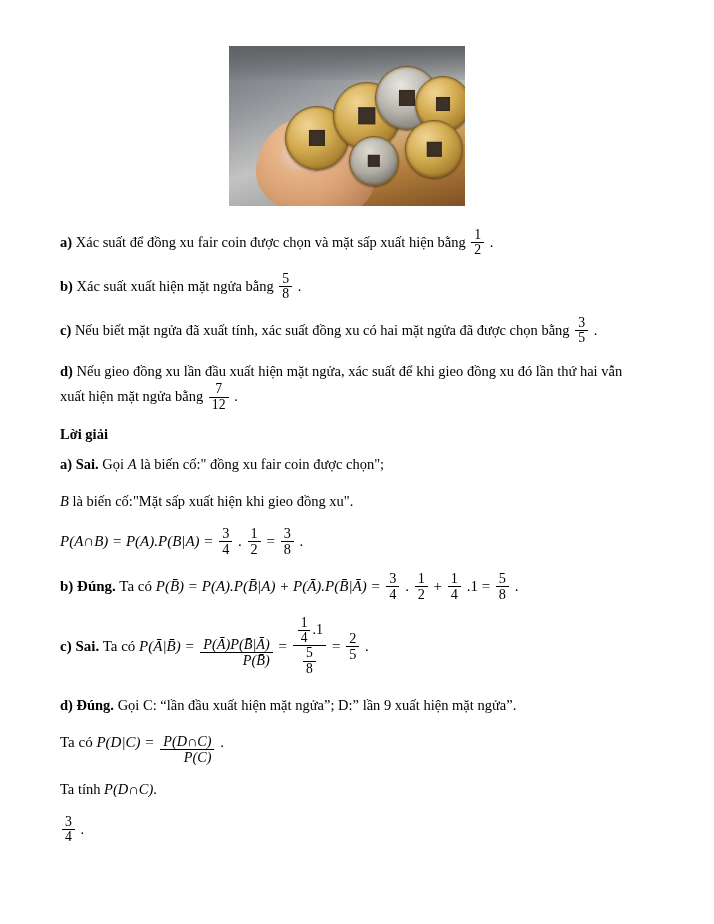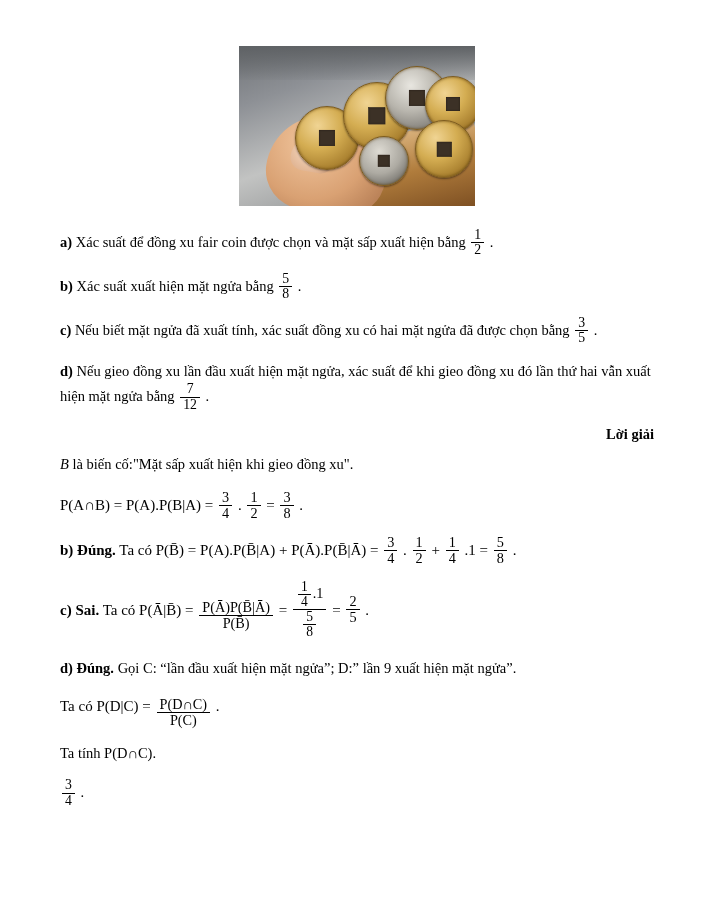--- a/index.html
+++ b/index.html
@@ -12,21 +12,21 @@
     height: 924px;
     font-family: "Liberation Serif", serif;
     color: #000000;
     position: relative;
     overflow: hidden;
   }
   .page {
     width: 714px;
     height: 924px;
     box-sizing: border-box;
-    padding: 40px 60px 0 60px;
+    padding: 40px 80px 0 60px;
     position: relative;
   }
   .figure-wrap {
     text-align: center;
     margin: 6px 0 18px 0;
   }
   .coin-photo {
     width: 236px;
     height: 160px;
     display: inline-block;
@@ -103,26 +103,28 @@
     font-size: 14.5px;
     line-height: 1.55;
     margin: 0 0 14px 0;
     text-align: left;
   }
   .b { font-weight: bold; }
   .i { font-style: italic; }
   .loigiai {
     font-weight: bold;
     font-size: 14.5px;
-    text-align: right;
+    text-align: left;
     margin: 0 0 10px 0;
   }
   .math {
     font-family: "Liberation Serif", serif;
+    font-style: italic;
     white-space: nowrap;
+    text-align: right;
   }
   .mathline {
     font-size: 15px;
     margin: 0 0 14px 0;
     line-height: 1.6;
   }
   
   .frac {
     display: inline-block;
     vertical-align: -0.55em;
@@ -215,20 +217,26 @@
     <span>Nếu gieo đồng xu lần đầu xuất hiện mặt ngửa, xác suất để khi gieo đồng xu đó lần thứ hai vẫn xuất hiện mặt ngửa bằng</span>
     <span class="frac">
       <span class="num">7</span>
       <span class="den">12</span>
     </span>
     <span>.</span>
   </p>
 
   <p class="loigiai">Lời giải</p>
 
+  <p class="para tight">
+    <span class="b">a) Sai.</span>
+    <span>Gọi</span>
+    <span class="i">A</span>
+    <span>là biến cố:" đồng xu fair coin được chọn";</span>
+  </p>
   <p class="para tight">
     <span class="i">B</span>
     <span>là biến cố:"Mặt sấp xuất hiện khi gieo đồng xu".</span>
   </p>
   <p class="mathline">
     <span class="math">P(A∩B) = P(A).P(B|A) =</span>
     <span class="frac">
       <span class="num">3</span>
       <span class="den">4</span>
     </span>

